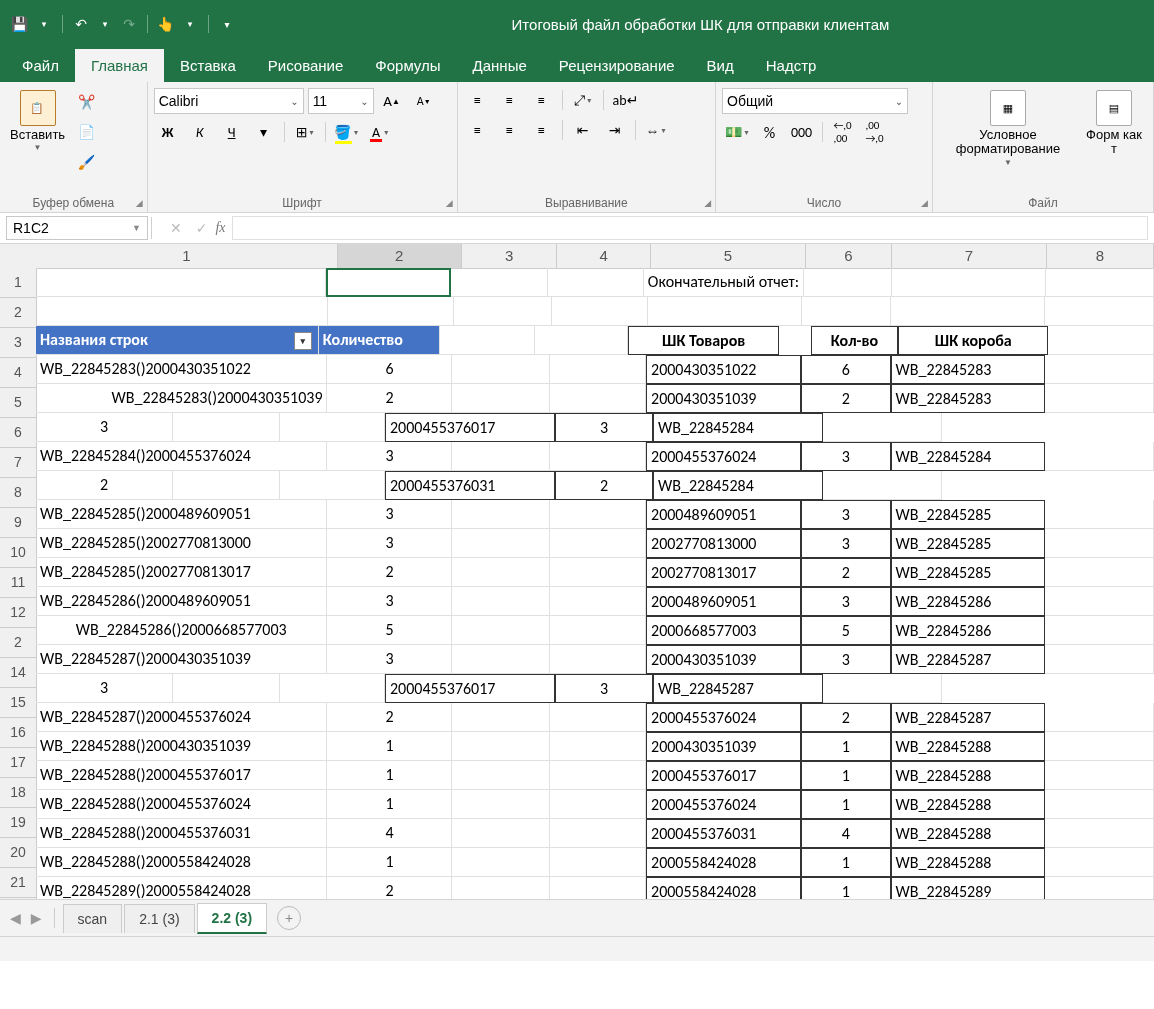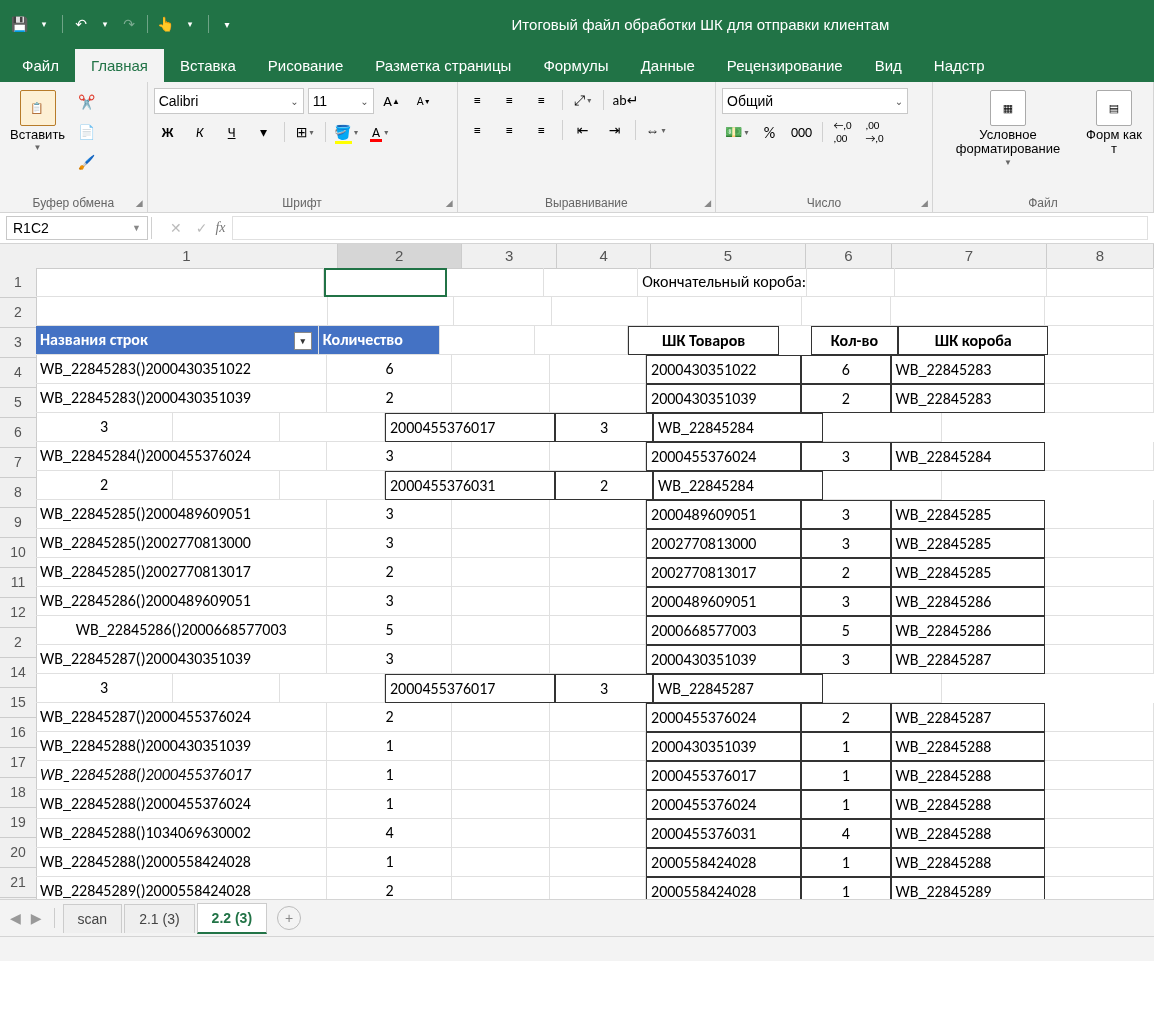--- a/index.html
+++ b/index.html
@@ -79,21 +79,20 @@
   <span class="q" style="font-size:10px">▾</span>
  </div>
  <div class="title">Итоговый файл обработки ШК для отправки клиентам</div>
 </div>
 
 <div class="ribbon-tabs">
  <div class="tab">Файл</div>
  <div class="tab active">Главная</div>
  <div class="tab">Вставка</div>
  <div class="tab">Рисование</div>
- <div class="tab">Разметка страницы</div>
  <div class="tab">Формулы</div>
  <div class="tab">Данные</div>
  <div class="tab">Рецензирование</div>
  <div class="tab">Вид</div>
  <div class="tab">Надстр</div>
 </div>
 
 <div class="ribbon">
  <div class="rgroup" style="width:136px">
   <div class="rbody">
@@ -256,21 +255,21 @@
       <div>20</div>
       <div>21</div>
       <div>22</div>
     </div>
  <div class="grid" id="grid">
       <div class="grow">
         <div class="gcell" style="width: 312px;"></div>
         <div class="gcell sel" style="width: 128px;"></div>
         <div class="gcell" style="width: 98px;"></div>
         <div class="gcell" style="width: 96px;"></div>
-        <div class="gcell" style="width: 160px; overflow: visible;">Окончательный короба:</div>
+        <div class="gcell" style="width: 160px; overflow: visible;">Окончательный отчет:</div>
         <div class="gcell" style="width: 88px;"></div>
         <div class="gcell" style="width: 160px;"></div>
         <div class="gcell" style="width: 110px;"></div>
       </div>
       <div class="grow">
         <div class="gcell" style="width: 312px;"></div>
         <div class="gcell" style="width: 128px;"></div>
         <div class="gcell" style="width: 98px;"></div>
         <div class="gcell" style="width: 96px;"></div>
         <div class="gcell" style="width: 160px;"></div>
@@ -292,21 +291,21 @@
         <div class="gcell" style="width: 312px;">WB_22845283()2000430351022</div>
         <div class="gcell" style="width: 128px; text-align: center;">6</div>
         <div class="gcell" style="width: 98px;"></div>
         <div class="gcell" style="width: 96px;"></div>
         <div class="gcell tblcell" style="width: 160px;">2000430351022</div>
         <div class="gcell tblcell c" style="width: 88px;">6</div>
         <div class="gcell tblcell" style="width: 160px;">WB_22845283</div>
         <div class="gcell" style="width: 110px;"></div>
       </div>
       <div class="grow">
-        <div class="gcell" style="width: 312px;">WB_22845283()2000430351039</div>
+        <div class="gcell" style="width: 312px; text-align: right;">WB_22845283()2000430351039</div>
         <div class="gcell" style="width: 128px; text-align: center;">2</div>
         <div class="gcell" style="width: 98px;"></div>
         <div class="gcell" style="width: 96px;"></div>
         <div class="gcell tblcell" style="width: 160px;">2000430351039</div>
         <div class="gcell tblcell c" style="width: 88px;">2</div>
         <div class="gcell tblcell" style="width: 160px;">WB_22845283</div>
         <div class="gcell" style="width: 110px;"></div>
       </div>
       <div class="grow">
         <div class="gcell" style="width: 128px; text-align: center;">3</div>
@@ -419,41 +418,41 @@
         <div class="gcell" style="width: 312px;">WB_22845288()2000430351039</div>
         <div class="gcell" style="width: 128px; text-align: center;">1</div>
         <div class="gcell" style="width: 98px;"></div>
         <div class="gcell" style="width: 96px;"></div>
         <div class="gcell tblcell" style="width: 160px;">2000430351039</div>
         <div class="gcell tblcell c" style="width: 88px;">1</div>
         <div class="gcell tblcell" style="width: 160px;">WB_22845288</div>
         <div class="gcell" style="width: 110px;"></div>
       </div>
       <div class="grow">
-        <div class="gcell" style="width: 312px; font-style: italic;">WB_22845288()2000455376017</div>
+        <div class="gcell" style="width: 312px;">WB_22845288()2000455376017</div>
         <div class="gcell" style="width: 128px; text-align: center;">1</div>
         <div class="gcell" style="width: 98px;"></div>
         <div class="gcell" style="width: 96px;"></div>
         <div class="gcell tblcell" style="width: 160px;">2000455376017</div>
         <div class="gcell tblcell c" style="width: 88px;">1</div>
         <div class="gcell tblcell" style="width: 160px;">WB_22845288</div>
         <div class="gcell" style="width: 110px;"></div>
       </div>
       <div class="grow">
         <div class="gcell" style="width: 312px;">WB_22845288()2000455376024</div>
         <div class="gcell" style="width: 128px; text-align: center;">1</div>
         <div class="gcell" style="width: 98px;"></div>
         <div class="gcell" style="width: 96px;"></div>
         <div class="gcell tblcell" style="width: 160px;">2000455376024</div>
         <div class="gcell tblcell c" style="width: 88px;">1</div>
         <div class="gcell tblcell" style="width: 160px;">WB_22845288</div>
         <div class="gcell" style="width: 110px;"></div>
       </div>
       <div class="grow">
-        <div class="gcell" style="width: 312px;">WB_22845288()1034069630002</div>
+        <div class="gcell" style="width: 312px;">WB_22845288()2000455376031</div>
         <div class="gcell" style="width: 128px; text-align: center;">4</div>
         <div class="gcell" style="width: 98px;"></div>
         <div class="gcell" style="width: 96px;"></div>
         <div class="gcell tblcell" style="width: 160px;">2000455376031</div>
         <div class="gcell tblcell c" style="width: 88px;">4</div>
         <div class="gcell tblcell" style="width: 160px;">WB_22845288</div>
         <div class="gcell" style="width: 110px;"></div>
       </div>
       <div class="grow">
         <div class="gcell" style="width: 312px;">WB_22845288()2000558424028</div>

